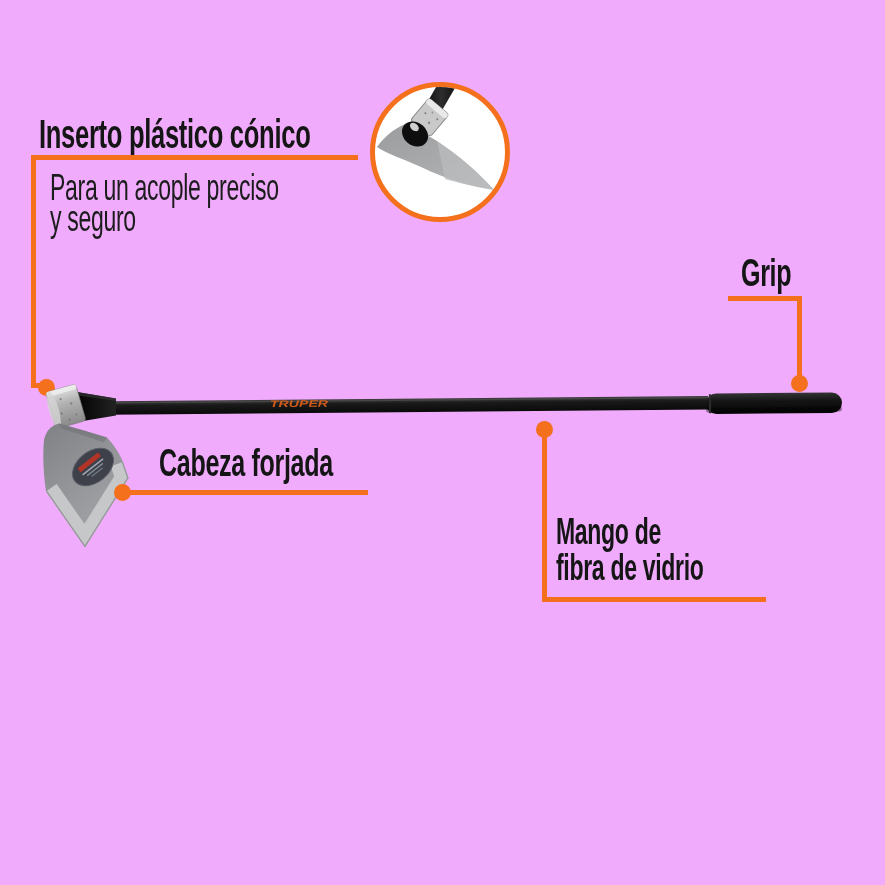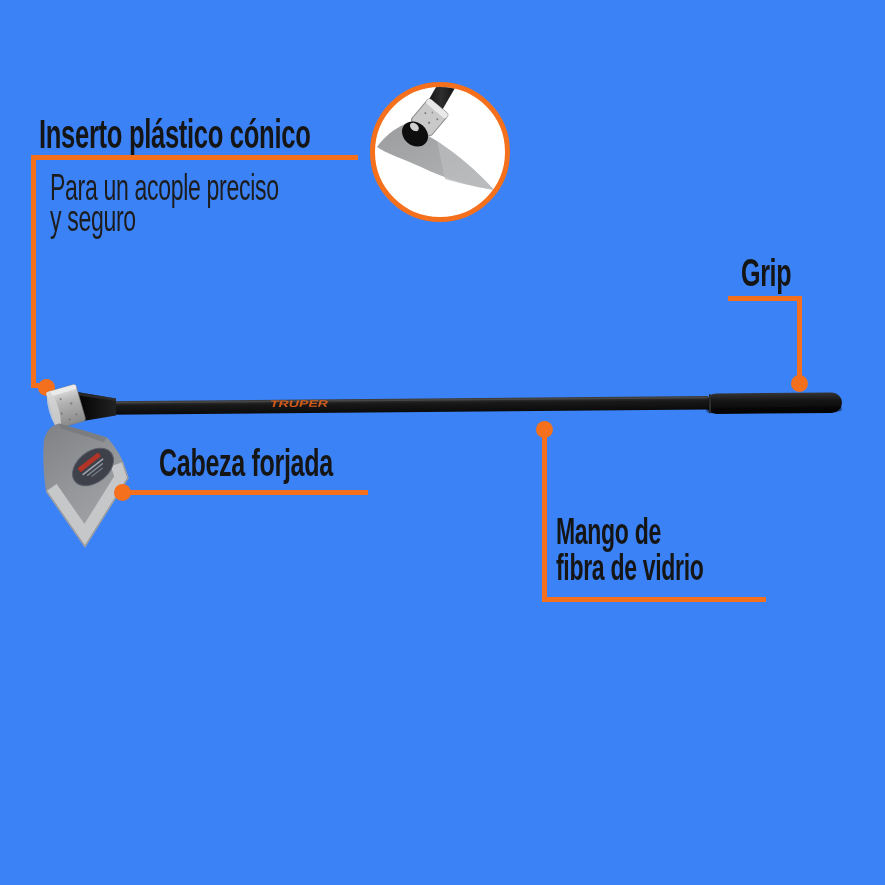--- a/index.html
+++ b/index.html
@@ -1,17 +1,17 @@
 <!DOCTYPE html>
 <html><head>
 <meta charset="utf-8">
 <style>
   html,body{margin:0;padding:0;background:#fff;}
   .stage{
-    position:relative;width:885px;height:885px;background:#3b82f6;overflow:hidden;
+    position:relative;width:885px;height:885px;background:#f0abfc;overflow:hidden;
     font-family:"Liberation Sans","DejaVu Sans",sans-serif;color:#141414;
   }
   .lbl{
     position:absolute;font-weight:700;color:#151515;white-space:pre-line;
     letter-spacing:-0.5px;transform-origin:0 0;line-height:1.0;
   }
   .lbl-title{left:39px;top:114px;font-size:40px;transform:scaleX(.64);}
   .lbl-desc{left:50px;top:172px;font-size:36px;font-weight:400;line-height:31px;transform:scaleX(.64);color:#1c1c1c;}
   .lbl-grip{left:741px;top:254px;font-size:38px;transform:scaleX(.66);}
   .lbl-head{left:159px;top:444px;font-size:38px;transform:scaleX(.66);}

